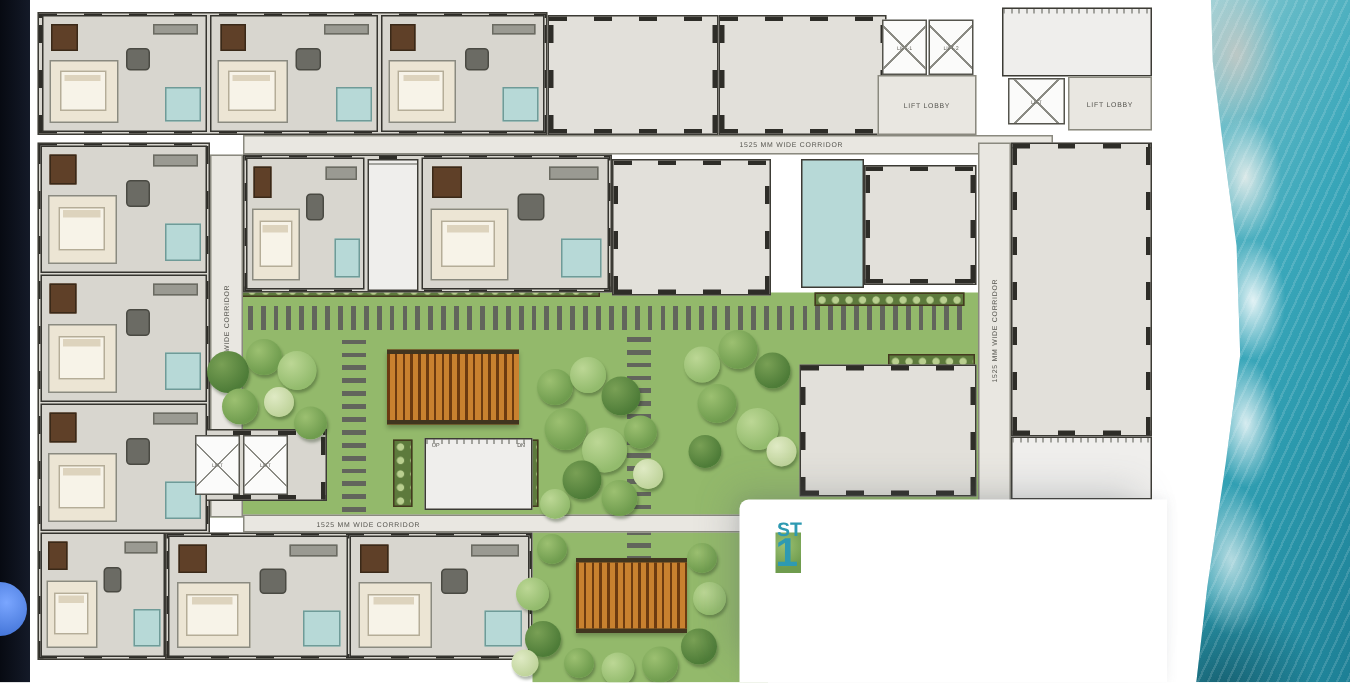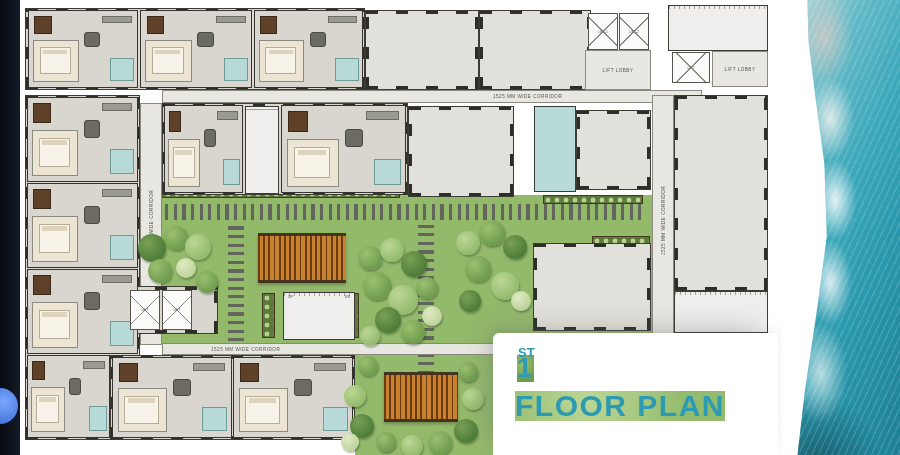--- a/index.html
+++ b/index.html
@@ -304,15 +304,14 @@
       <div class="tree t3" style="left: 341px; top: 433px; width: 18px; height: 18px;"></div>
     </div>
 
   <div id="ocean">
     <div class="foam-glow"></div>
     <div class="ocean-body"></div>
   </div>
 
   <div id="title-panel">
     <div class="t1" style="color: rgb(46, 154, 178);"><span>1</span><sup>ST</sup></div>
-    <div class="t2" style="color: rgb(46, 154, 178);">FLOOR PLAN</div>
   </div>
 </div>
 
 </body></html>

